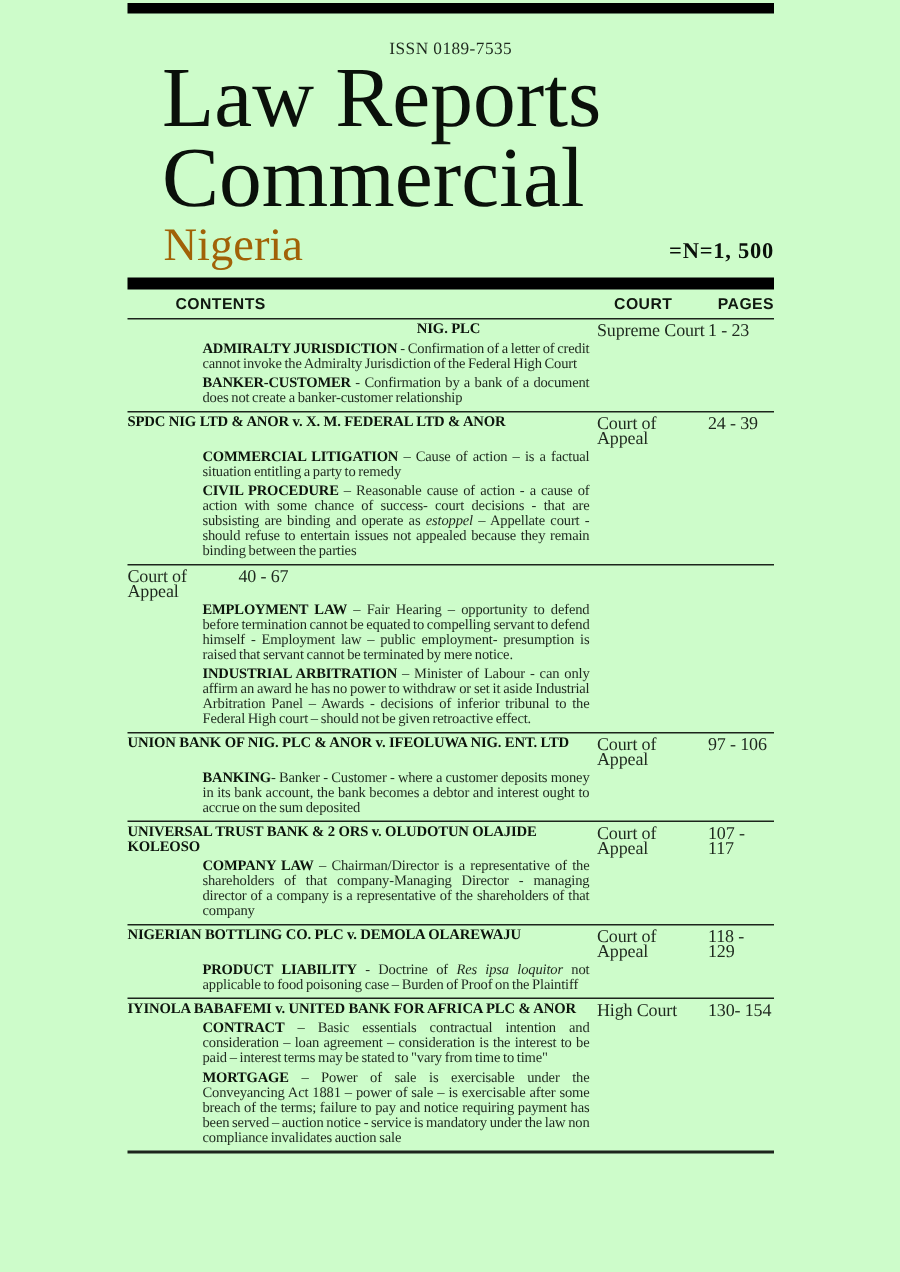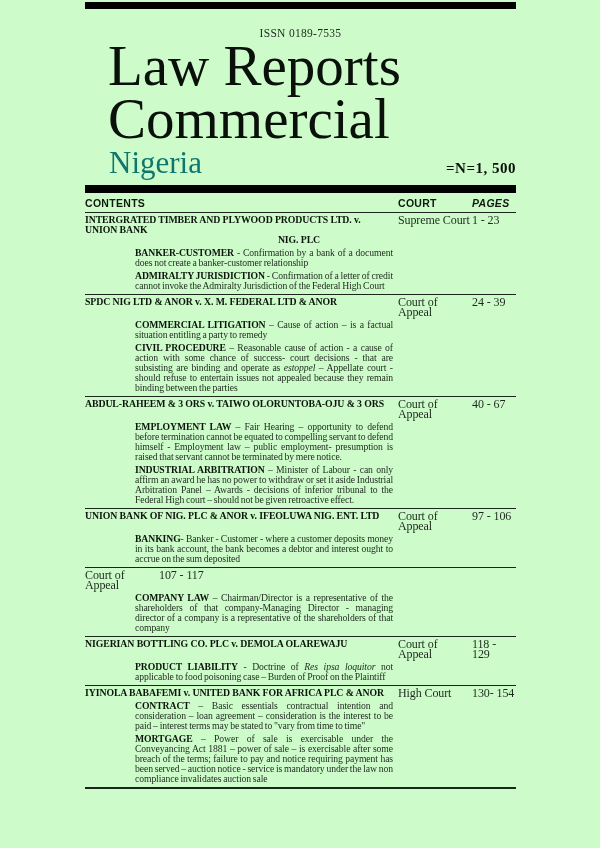--- a/index.html
+++ b/index.html
@@ -14,30 +14,30 @@
   .page { position:absolute; left:85px; top:0; width:431px; }
 
   
   .meta-row { display:flex; justify-content:space-between; margin-top:106px;
               font-size:12.5px; letter-spacing:.4px; color:#18221a; }
   .bar { background:#000; height:7px; margin-top:2px; }
   .issn { text-align:center; font-size:11.5px; margin-top:18px; letter-spacing:.3px; }
   .big-title { font-size:57px; line-height:.93; margin-left:23px; color:#0a100a;
                font-family:"Liberation Serif", serif; }
   .country-row { display:flex; justify-content:space-between; align-items:flex-end; margin-top:2px; }
-  .country { font-size:31px; line-height:1.05; margin-left:24px; color:#0f766e; }
+  .country { font-size:31px; line-height:1.05; margin-left:24px; color:#a16207; }
   .price { font-weight:bold; font-size:15px; margin-bottom:3px; letter-spacing:.5px; color:#0a100a; }
   .bar2 { background:#000; height:8px; margin-top:5px; }
 
   
   .toc-head { display:flex; font-family:"Liberation Sans", sans-serif; font-weight:bold;
               font-size:10.5px; letter-spacing:.3px; padding:4px 0 3px; color:#101810; }
-  .col-contents { width:313px; }
+  .col-contents { width:313px;margin-left:32px; }
   .col-court { width:74px; }
-  .col-pages { flex:1;font-style:italic; }
+  .col-pages { flex:1; }
 
   
   .toc-body { border-bottom:2px solid #1c251c; }
   .section { border-top:1.5px solid #1c251c; padding:2px 0 3px; }
   .sec-row { display:flex; }
   .sec-title { width:313px; padding-right:10px; font-weight:bold; font-size:9.8px;
                line-height:10px; color:#0c140c; letter-spacing:-0.1px; }
   .sec-title .t2 { text-align:center; padding-left:125px; }
   .sec-court, .sec-pages { font-size:12px; line-height:10px; letter-spacing:-0.1px;font-family:Liberation Serif, serif; }
   .sec-court { width:74px; }
@@ -69,49 +69,44 @@
     <span class="col-contents">CONTENTS</span>
     <span class="col-court">COURT</span>
     <span class="col-pages">PAGES</span>
   </div>
 
   <div class="toc-body">
 
     <div class="section">
       <div class="sec-row">
         <div class="sec-title">
-          <span>INTERGRATED TIMBER AND PLYWOOD PRODUCTS LTD. v. UNION BANK</span>
           <div class="t2">NIG. PLC</div>
         </div>
         <div class="sec-court">Supreme Court</div>
         <div class="sec-pages">1 - 23</div>
       </div>
+      <p class="item"><b>ADMIRALTY JURISDICTION</b><span> - Confirmation of a letter of credit cannot invoke the Admiralty Jurisdiction of the Federal High Court</span><i></i><span></span></p>
       <p class="item"><b>BANKER-CUSTOMER</b><span> - Confirmation by a bank of a document does not create a banker-customer relationship</span><i></i><span></span></p>
-      <p class="item"><b>ADMIRALTY JURISDICTION</b><span> - Confirmation of a letter of credit cannot invoke the Admiralty Jurisdiction of the Federal High Court</span><i></i><span></span></p>
     </div>
 
     <div class="section">
       <div class="sec-row">
         <div class="sec-title">
           <span>SPDC NIG LTD &amp; ANOR v. X. M. FEDERAL LTD &amp; ANOR</span>
           <div class="t2"></div>
         </div>
         <div class="sec-court">Court of Appeal</div>
         <div class="sec-pages">24 - 39</div>
       </div>
       <p class="item"><b>COMMERCIAL LITIGATION</b><span> – Cause of action – is a factual situation entitling a party to remedy</span><i></i><span></span></p>
       <p class="item"><b>CIVIL PROCEDURE</b><span> – Reasonable cause of action - a cause of action with some chance of success- court decisions - that are subsisting are binding and operate as </span><i>estoppel</i><span> – Appellate court - should refuse to entertain issues not appealed because they remain binding between the parties</span></p>
     </div>
 
     <div class="section">
       <div class="sec-row">
-        <div class="sec-title">
-          <span>ABDUL-RAHEEM &amp; 3 ORS v. TAIWO OLORUNTOBA-OJU &amp; 3 ORS</span>
-          <div class="t2"></div>
-        </div>
         <div class="sec-court">Court of Appeal</div>
         <div class="sec-pages">40 - 67</div>
       </div>
       <p class="item"><b>EMPLOYMENT LAW</b><span> – Fair Hearing – opportunity to defend before termination cannot be equated to compelling servant to defend himself - Employment law – public employment- presumption is raised that servant cannot be terminated by mere notice.</span><i></i><span></span></p>
       <p class="item"><b>INDUSTRIAL ARBITRATION</b><span> – Minister of Labour - can only affirm an award he has no power to withdraw or set it aside Industrial Arbitration Panel – Awards - decisions of inferior tribunal to the Federal High court – should not be given retroactive effect.</span><i></i><span></span></p>
     </div>
 
     <div class="section">
       <div class="sec-row">
         <div class="sec-title">
@@ -119,20 +114,24 @@
           <div class="t2"></div>
         </div>
         <div class="sec-court">Court of Appeal</div>
         <div class="sec-pages">97 - 106</div>
       </div>
       <p class="item"><b>BANKING</b><span>- Banker - Customer - where a customer deposits money in its bank account, the bank becomes a debtor and interest ought to accrue on the sum deposited</span><i></i><span></span></p>
     </div>
 
     <div class="section">
       <div class="sec-row">
+        <div class="sec-title">
+          <span>UNIVERSAL TRUST BANK &amp; 2 ORS v. OLUDOTUN OLAJIDE KOLEOSO</span>
+          <div class="t2"></div>
+        </div>
         <div class="sec-court">Court of Appeal</div>
         <div class="sec-pages">107 - 117</div>
       </div>
       <p class="item"><b>COMPANY LAW</b><span> – Chairman/Director is a representative of the shareholders of that company-Managing Director - managing director of a company is a representative of the shareholders of that company</span><i></i><span></span></p>
     </div>
 
     <div class="section">
       <div class="sec-row">
         <div class="sec-title">
           <span>NIGERIAN BOTTLING CO. PLC v. DEMOLA OLAREWAJU</span>

